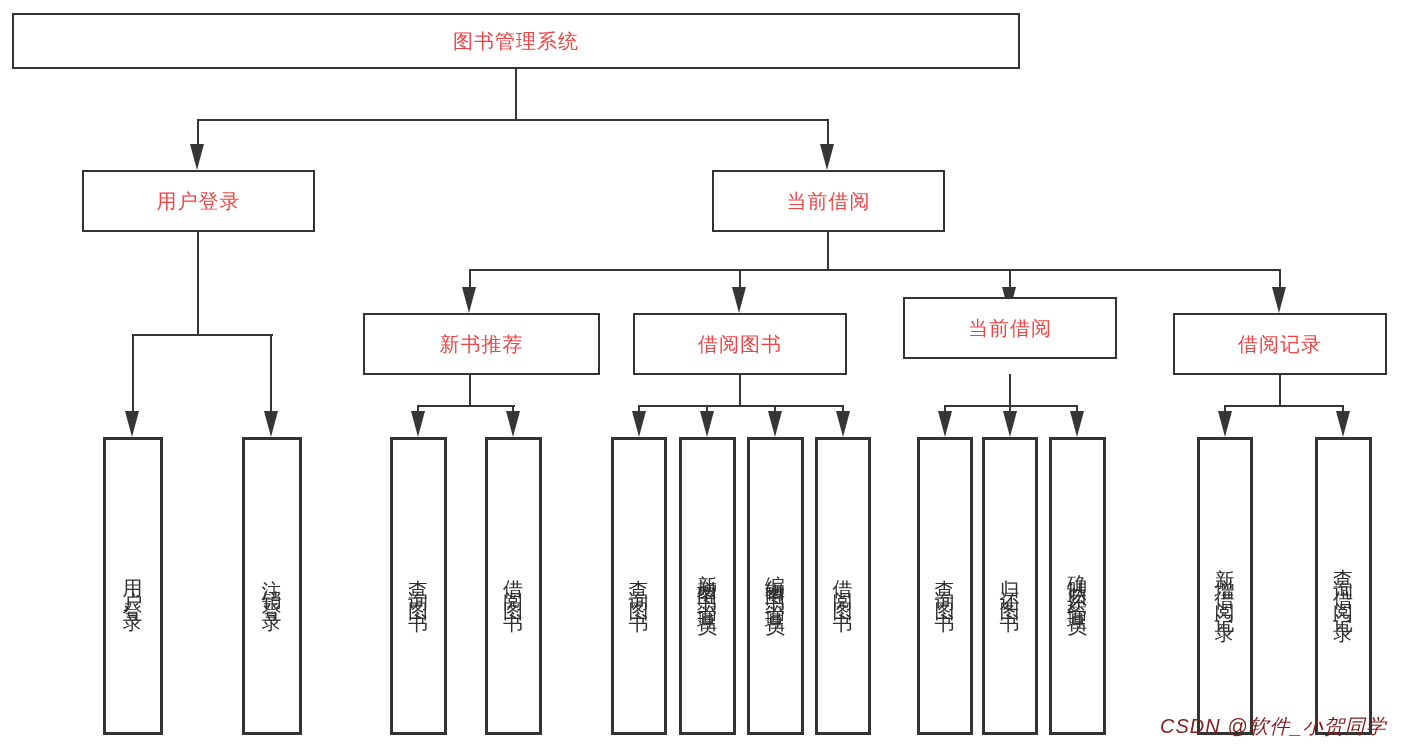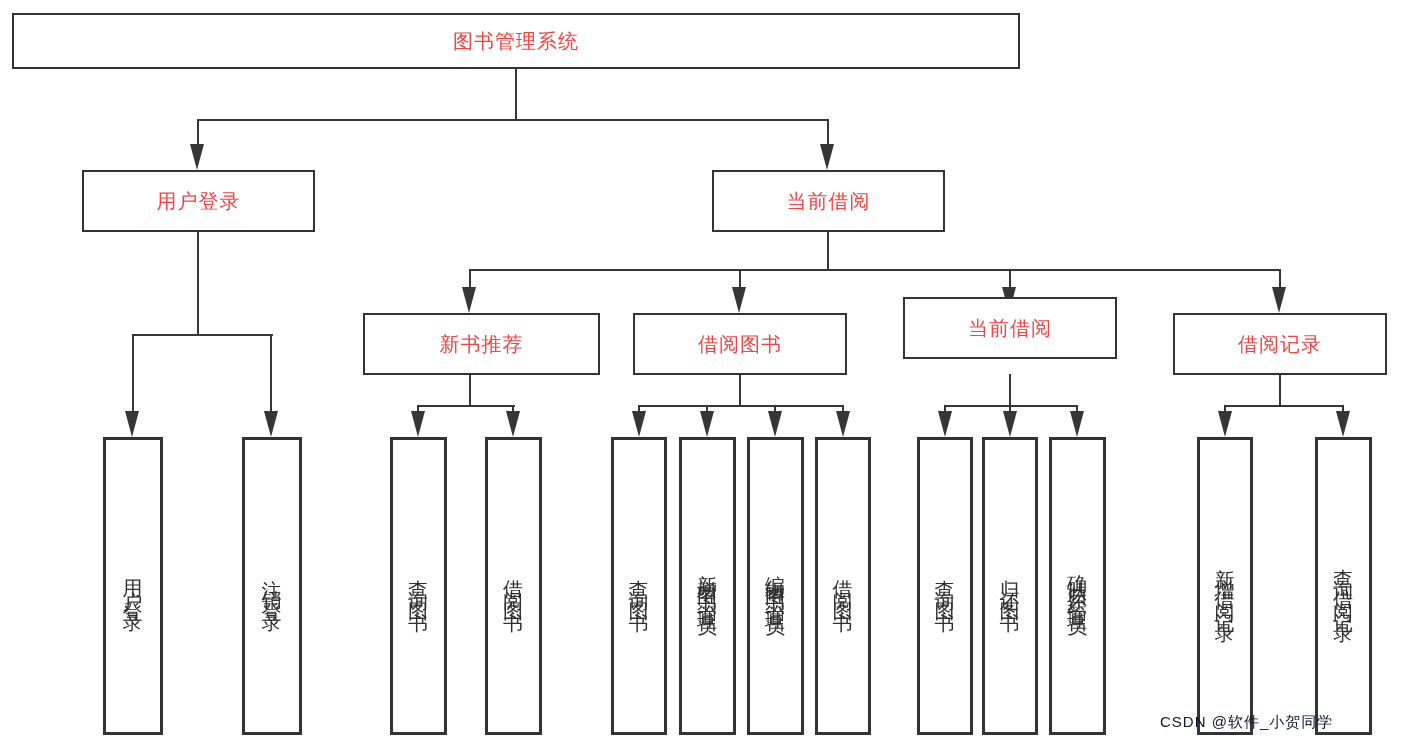--- a/index.html
+++ b/index.html
@@ -19,22 +19,22 @@
   }
   .vlabel.long{letter-spacing:6px;}
   .hline{position:absolute;height:2px;background:#363636;}
   .vline{position:absolute;width:2px;background:#363636;}
   .arrow{
     position:absolute;width:0;height:0;
     border-left:7px solid transparent;border-right:7px solid transparent;
     border-top:26px solid #363636;
   }
   .watermark{
-    position:absolute;left:1160px;top:713px;font-size:15px;letter-spacing:1px;
-    color:#0f172a;white-space:nowrap;
+    position:absolute;left:1160px;top:713px;font-size:20px;letter-spacing:1px;
+    color:#7f1d1d;white-space:nowrap;font-style:italic;
   }
 </style>
 </head>
 <body>
 
 <div id="canvas">
 
   <div class="vline" style="left:515px;top:67px;height:54px;"></div>
   <div class="hline" style="left:197px;top:119px;width:632px;"></div>
   <div class="vline" style="left:197px;top:119px;height:28px;"></div>

